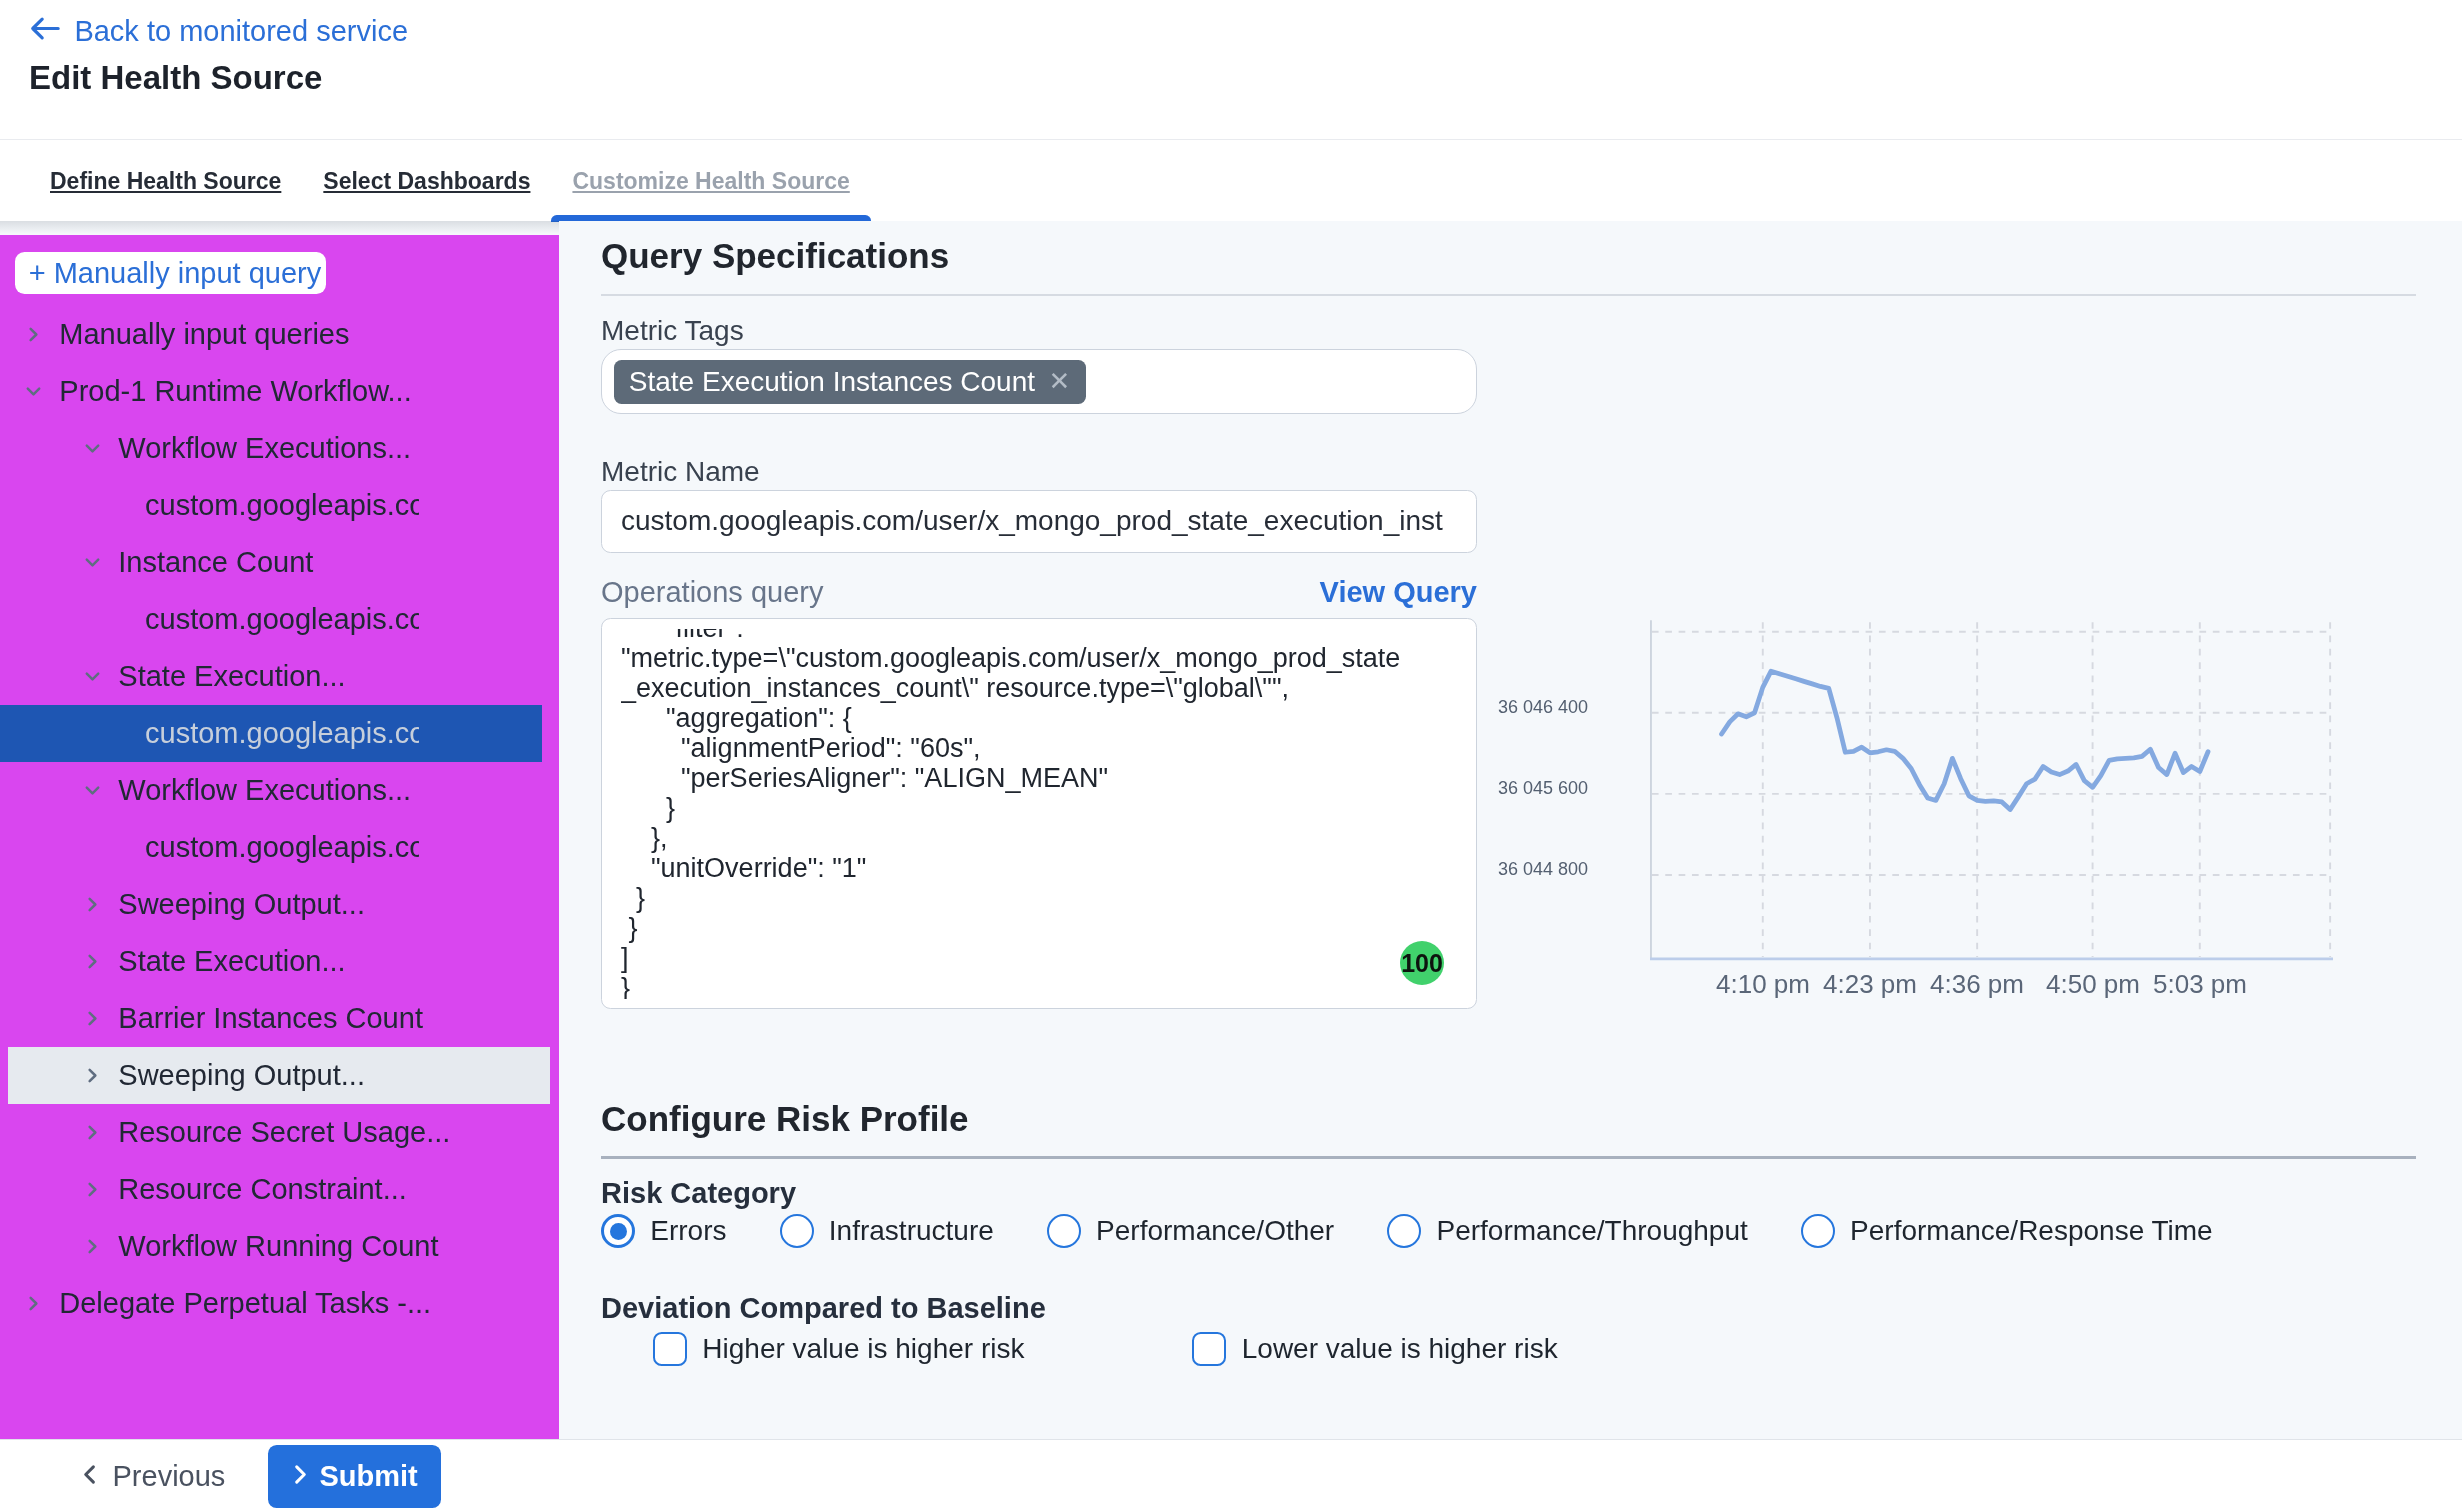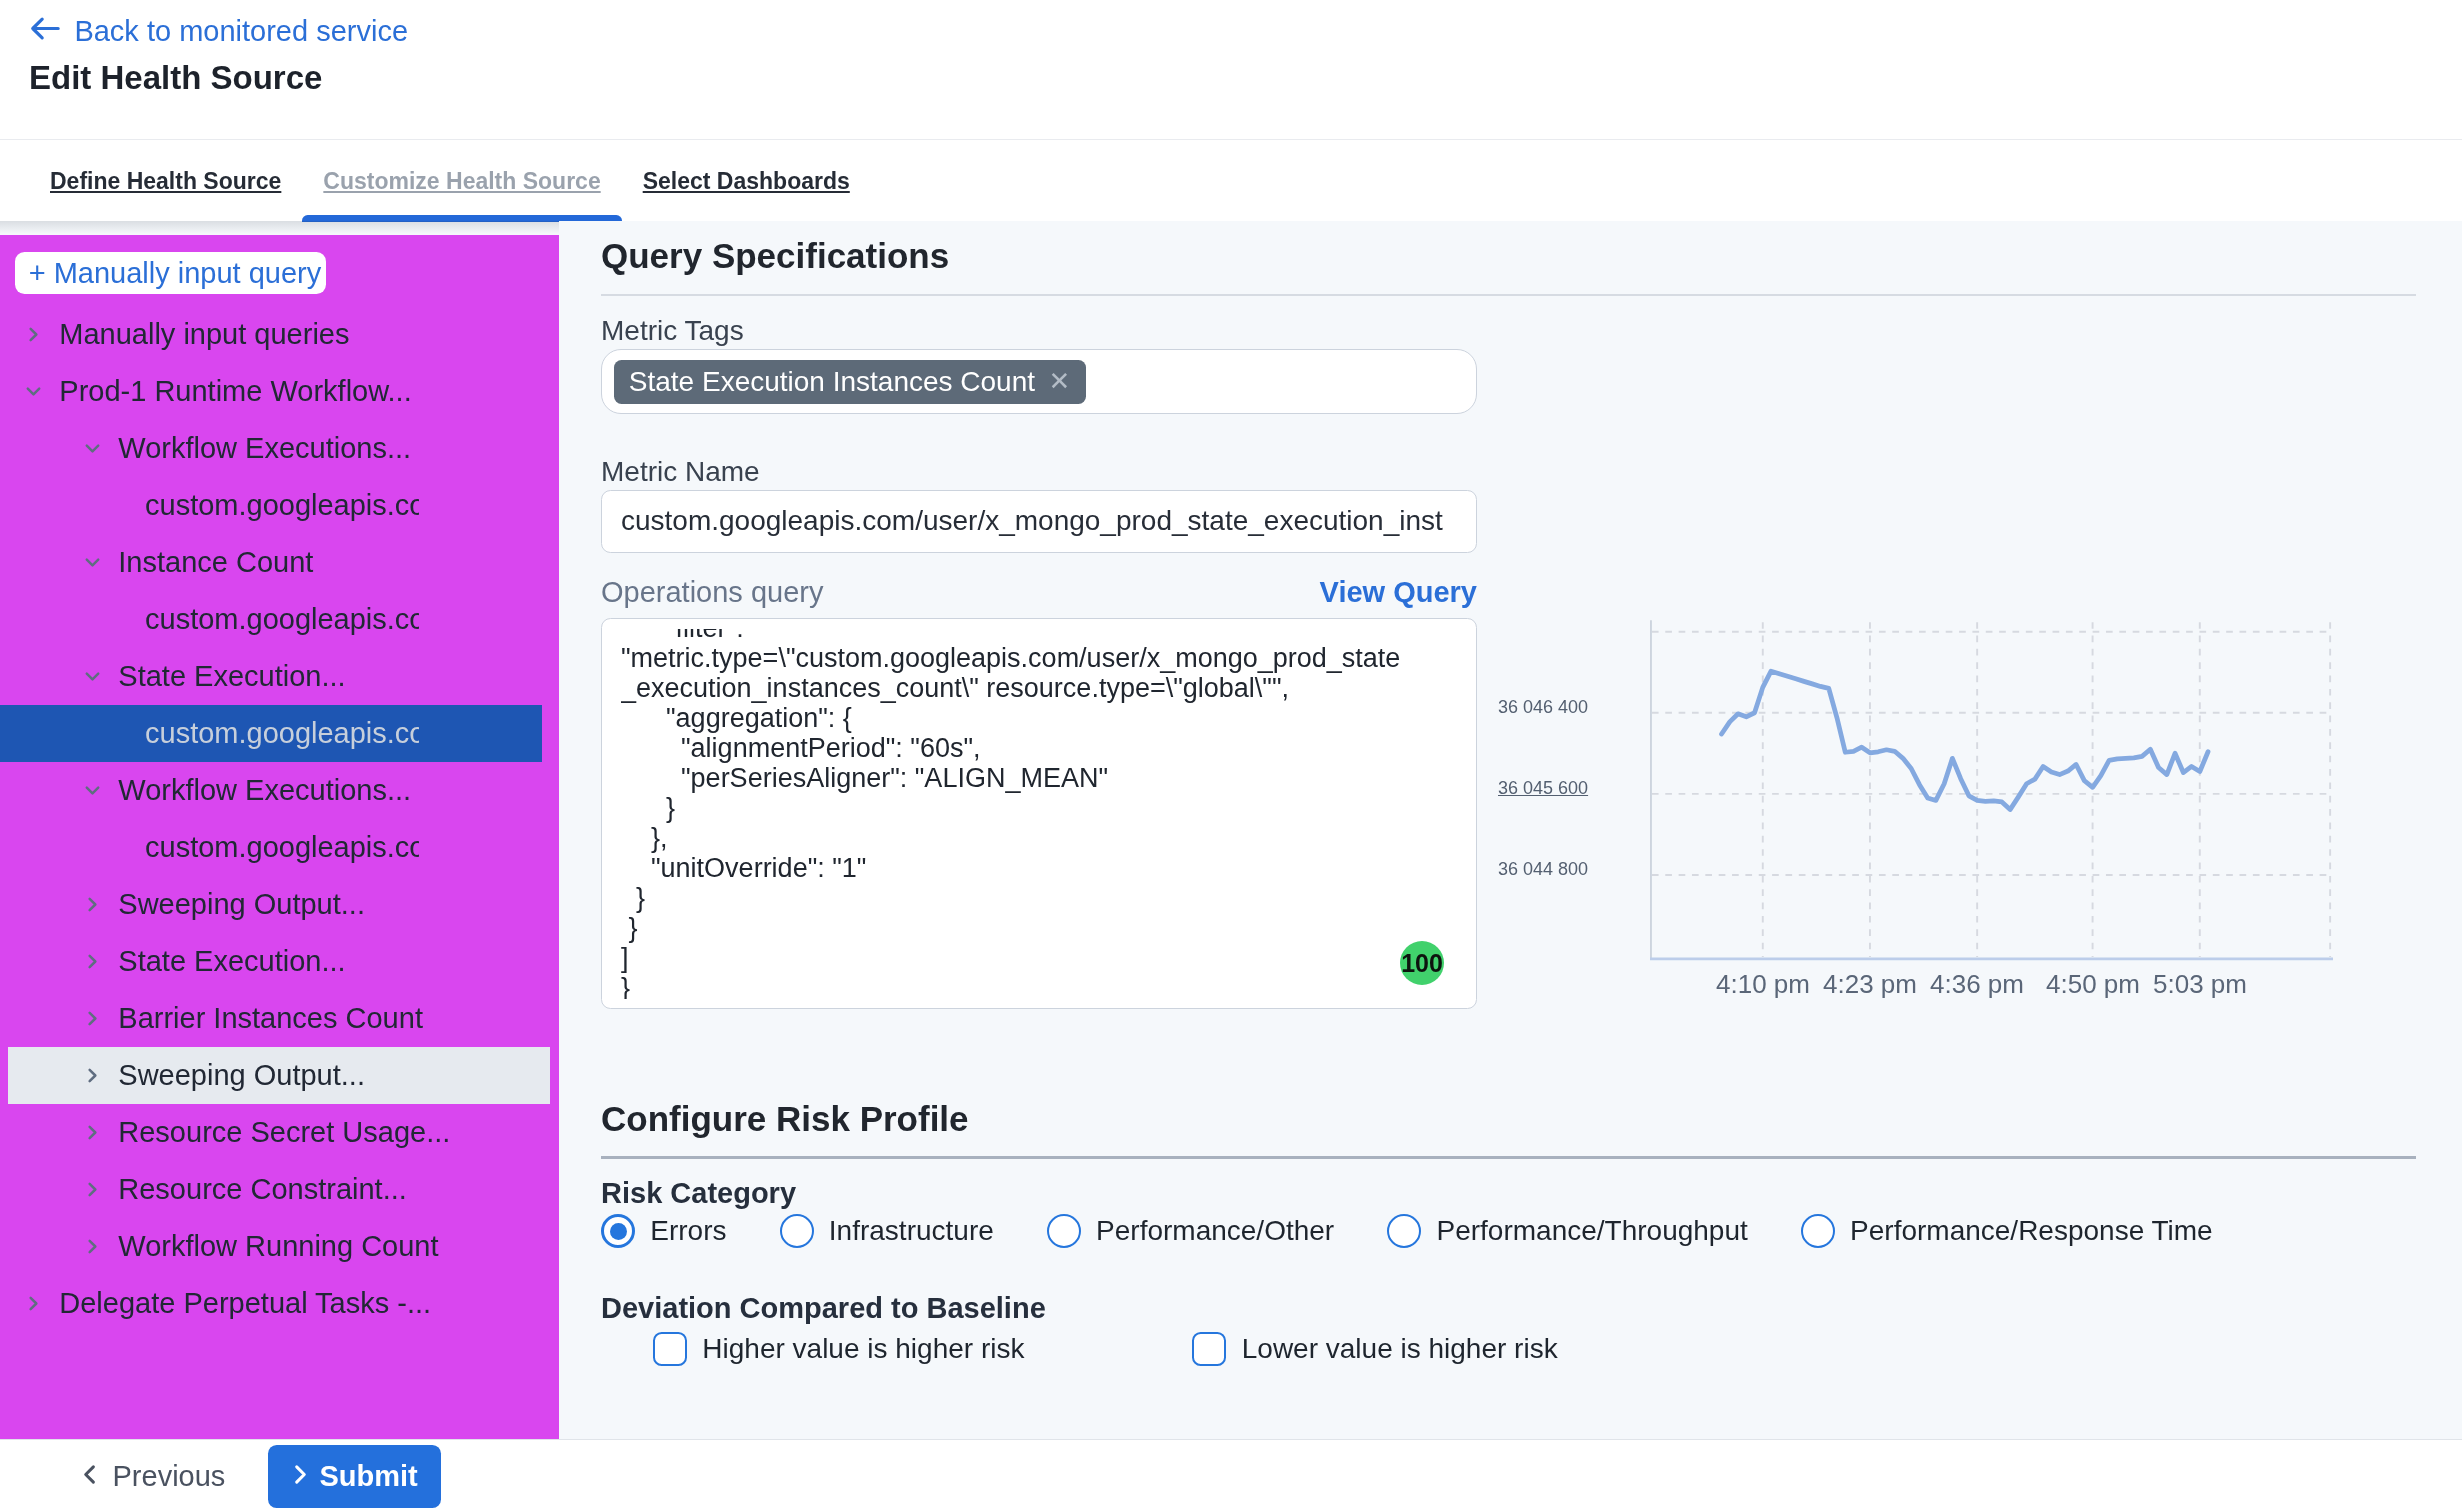--- a/index.html
+++ b/index.html
@@ -122,25 +122,25 @@
       </span>
       <span>Back to monitored service</span>
     </div>
     <div class="page-title">Edit Health Source</div>
   </div>
 
   <div class="tabbar">
     <div class="tab">
       <span>Define Health Source</span>
     </div>
+    <div class="tab">
+      <span>Select Dashboards</span>
+    </div>
     <div class="tab active">
       <span>Customize Health Source</span><span class="underline"></span>
-    </div>
-    <div class="tab">
-      <span>Select Dashboards</span>
     </div>
   </div>
   <div class="tab-shadow"></div>
 
   <div class="sidebar">
     <div class="add-query-pill">
       <span>+ Manually input query</span>
     </div>
     <div class="tree" id="tree">
         <div class="tree-row lvl0">
@@ -318,21 +318,21 @@
           <line x1="230.59322033898306" y1="2" x2="230.59322033898306" y2="353" stroke="#d6d9e0" stroke-width="2" stroke-dasharray="7 7"></line>
           <line x1="342.96610169491527" y1="2" x2="342.96610169491527" y2="353" stroke="#d6d9e0" stroke-width="2" stroke-dasharray="7 7"></line>
           <line x1="463.9830508474576" y1="2" x2="463.9830508474576" y2="353" stroke="#d6d9e0" stroke-width="2" stroke-dasharray="7 7"></line>
           <line x1="576.3559322033898" y1="2" x2="576.3559322033898" y2="353" stroke="#d6d9e0" stroke-width="2" stroke-dasharray="7 7"></line>
           <line x1="713" y1="2" x2="713" y2="353" stroke="#d6d9e0" stroke-width="2" stroke-dasharray="7 7"></line>
           <line x1="1" y1="0" x2="1" y2="354" stroke="#cdd4de" stroke-width="2"></line>
           <line x1="0" y1="355" x2="716" y2="355" stroke="#bccdea" stroke-width="3"></line>
           <polyline points="75.0,119.3 83.6,106.6 92.3,98.1 100.9,101.3 109.6,97.0 118.2,70.4 126.9,53.4 135.5,56.1 144.2,58.8 152.8,61.4 161.4,64.1 170.1,66.7 178.7,69.4 187.4,71.5 196.0,102.3 204.7,138.4 213.3,137.4 221.9,133.1 230.6,139.0 239.2,137.9 247.9,135.8 256.5,137.4 265.2,144.8 273.8,155.4 282.5,172.4 291.1,186.3 299.7,188.9 308.4,171.4 317.0,144.8 325.7,166.1 334.3,184.1 343.0,188.9 351.6,190.0 360.3,189.4 368.9,190.5 377.5,198.5 386.2,185.2 394.8,171.4 403.5,166.6 412.1,153.3 420.8,159.2 429.4,161.8 438.1,158.1 446.7,151.2 455.3,168.2 464.0,175.1 472.6,162.9 481.3,146.9 489.9,145.3 498.6,144.8 507.2,144.3 515.8,142.7 524.5,135.3 533.1,154.4 541.8,161.8 550.4,139.5 559.1,159.7 567.7,153.3 576.4,158.6 585.0,137.9" fill="none" stroke="#84a9e0" stroke-width="5" stroke-linejoin="round" stroke-linecap="round"></polyline>
         </svg>
     <div class="ylabel" style="top: 90px;">36 046 400</div>
-        <div class="ylabel" style="top: 171px; text-decoration: underline;">36 045 600</div>
+        <div class="ylabel" style="top: 171px;">36 045 600</div>
         <div class="ylabel" style="top: 252px;">36 044 800</div>
         <div class="xlabel" style="left: 198px;">4:10 pm</div>
         <div class="xlabel" style="left: 305px;">4:23 pm</div>
         <div class="xlabel" style="left: 412px;">4:36 pm</div>
         <div class="xlabel" style="left: 528px;">4:50 pm</div>
         <div class="xlabel" style="left: 635px;">5:03 pm</div>
       </div>
 
     <div class="section-title" style="top:878px">Configure Risk Profile</div>
     <div class="hr2"></div>

